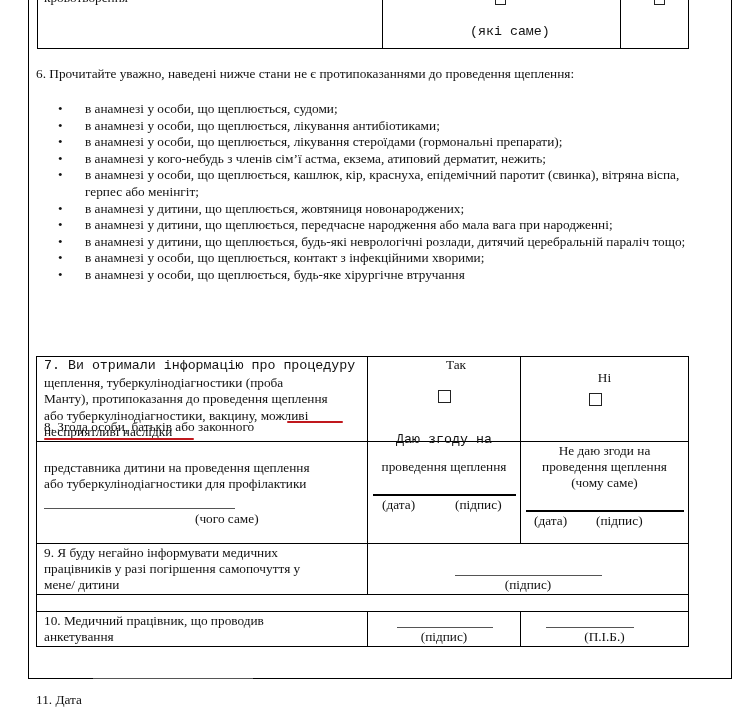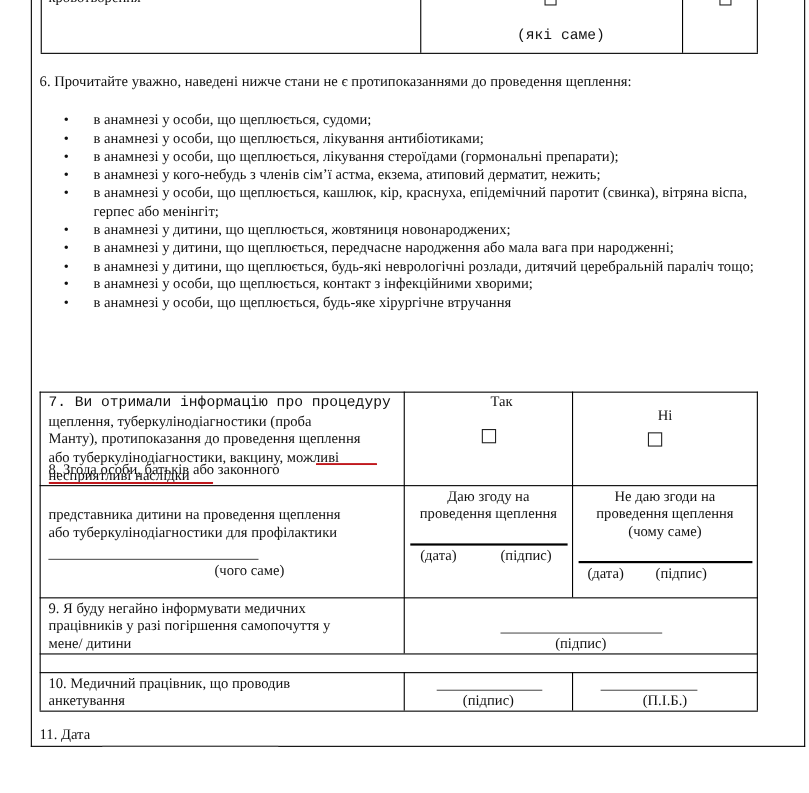--- a/index.html
+++ b/index.html
@@ -81,21 +81,21 @@
   <div class="checkbox" style="left:589px; top:393px; width:13px; height:13px;"></div>
 </div>
 
 <div>
   <div class="txt" style="left:44px; top:419px;">8. Згода особи, батьків або законного</div>
   <div class="txt" style="left:44px; top:460px;">представника дитини на проведення щеплення</div>
   <div class="txt" style="left:44px; top:476px;">або туберкулінодіагностики  для профілактики</div>
   <div class="sigline" style="left:44px; top:508px; width:191px;"></div>
   <div class="txt" style="left:195px; top:511px;">(чого саме)</div>
 
-  <div class="txt center" style="left:368px; width:152px; top:443px;">Даю згоду на</div>
+  <div class="txt center" style="left:368px; width:152px; top:432px;font-family:Liberation Mono, monospace;">Даю згоду на</div>
   <div class="txt center" style="left:368px; width:152px; top:459px;">проведення щеплення</div>
   <div class="line-h" style="left:373px; top:494px; width:143px; border-top-width:2px;"></div>
   <div class="txt" style="left:382px; top:497px;">(дата)</div>
   <div class="txt" style="left:455px; top:497px;">(підпис)</div>
 
   <div class="txt center" style="left:521px; width:167px; top:443px;">Не даю згоди на</div>
   <div class="txt center" style="left:521px; width:167px; top:459px;">проведення щеплення</div>
   <div class="txt center" style="left:521px; width:167px; top:475px;">(чому саме)</div>
   <div class="line-h" style="left:526px; top:510px; width:158px; border-top-width:2px;"></div>
   <div class="txt" style="left:534px; top:513px;">(дата)</div>
@@ -112,14 +112,14 @@
 
 <div>
   <div class="txt" style="left:44px; top:613px;">10. Медичний працівник, що проводив</div>
   <div class="txt" style="left:44px; top:629px;text-align:center;">анкетування</div>
   <div class="sigline" style="left:397px; top:627px; width:96px;"></div>
   <div class="txt center" style="left:368px; width:152px; top:629px;">(підпис)</div>
   <div class="sigline" style="left:546px; top:627px; width:88px;"></div>
   <div class="txt center" style="left:521px; width:167px; top:629px;">(П.І.Б.)</div>
 </div>
 
-<div class="txt" style="left:36px; top:660px;text-align:right;">11. Дата</div>
+<div class="txt" style="left:36px; top:692px;text-align:right;">11. Дата</div>
 <div class="sigline" style="left:93px; top:678px; width:160px;"></div>
 
 </body></html>

